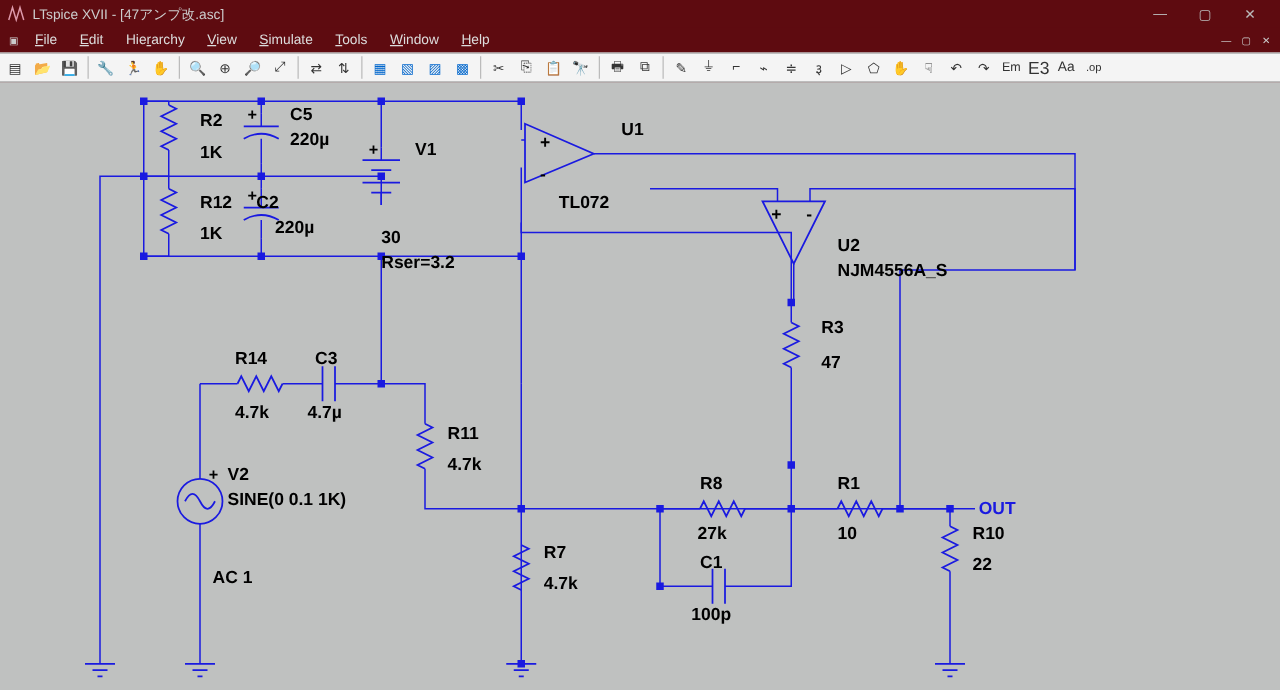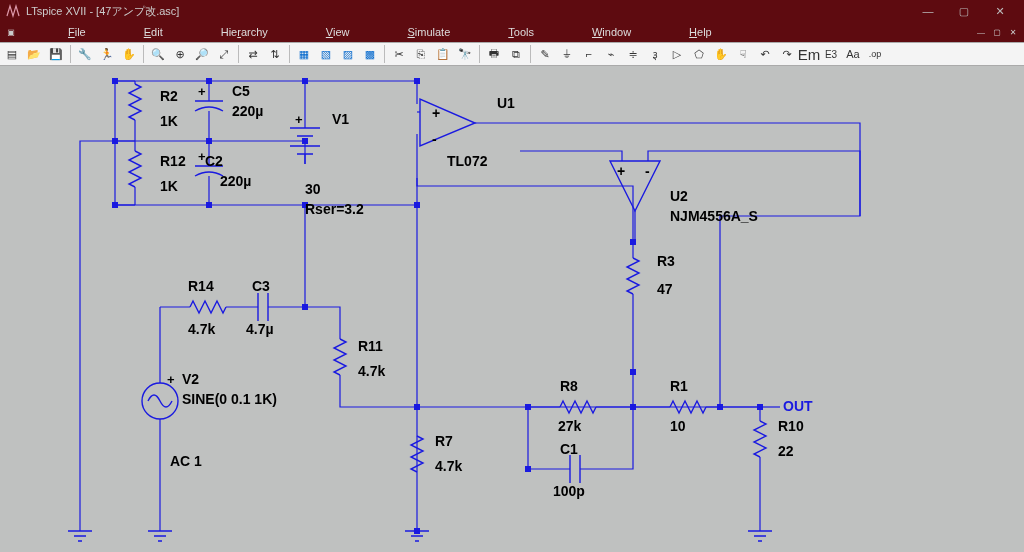--- a/index.html
+++ b/index.html
@@ -36,21 +36,21 @@
   .menubar {
     height: 20px;
     background: #5e0b10;
     color: #ddd;
     display: flex;
     align-items: center;
     padding: 0 4px;
     font-size: 11px;
     gap: 2px;
   }
-  .menu-item { padding: 2px 8px; cursor: default; margin-left: 40px; }
+  .menu-item { padding: 2px 8px; cursor: default; }
   .menu-item .ul { text-decoration: underline; }
   .mdi-ctrl { width:14px; height:14px; display:flex; align-items:center; justify-content:center; color:#ccc; font-size:8px;}
   .toolbar {
     height: 24px;
     background: #f4f4f4;
     border-top: 1px solid #aaa;
     border-bottom: 1px solid #aaa;
     display: flex;
     align-items: center;
     padding: 0 2px;
@@ -153,22 +153,22 @@
     <div class="tbtn">⌐</div>
     <div class="tbtn">⌁</div>
     <div class="tbtn">≑</div>
     <div class="tbtn">३</div>
     <div class="tbtn">▷</div>
     <div class="tbtn">⬠</div>
     <div class="tbtn">✋</div>
     <div class="tbtn">☟</div>
     <div class="tbtn">↶</div>
     <div class="tbtn">↷</div>
-    <div class="tbtn" style="font-size:15px">Em</div>
-    <div class="tbtn" style="font-size:10px">E3</div>
+    <div class="tbtn" style="font-size:10px">Em</div>
+    <div class="tbtn" style="font-size:14px">E3</div>
     <div class="tbtn" style="">Aa</div>
     <div class="tbtn" style="font-size:9px">.op</div>
   </div>
 
   <div class="schematic">
     <svg class="sch" viewBox="0 0 1024 486">
 
       <g class="node">
         <rect x="112" y="12" width="6" height="6"></rect>
         <rect x="206" y="12" width="6" height="6"></rect>

